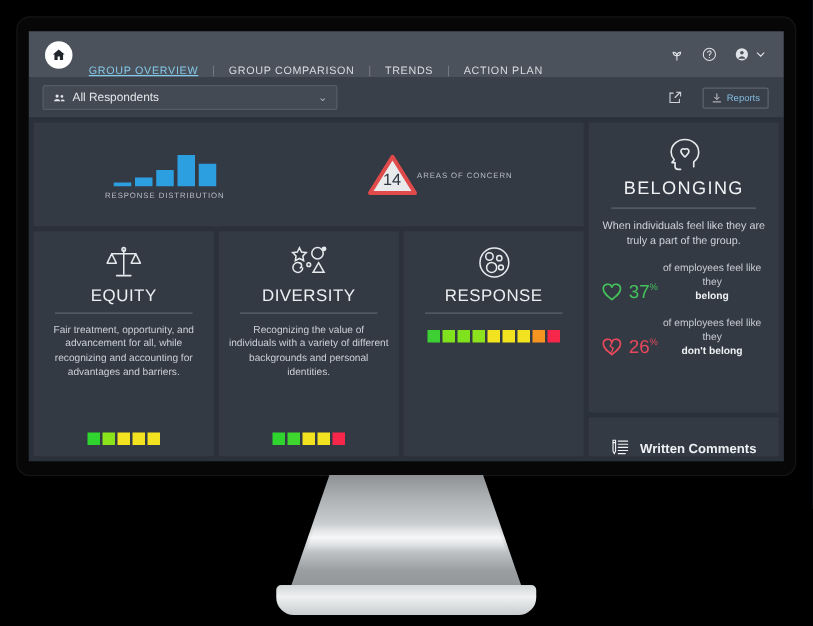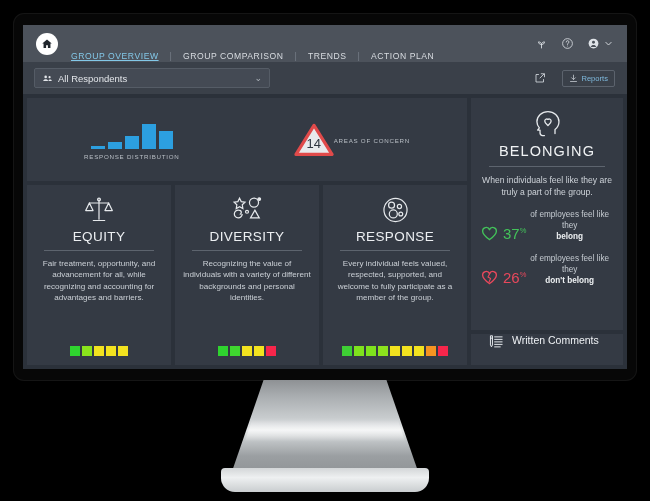--- a/index.html
+++ b/index.html
@@ -190,22 +190,22 @@
   .stat { display: flex; flex-direction: row; align-items: flex-end; margin-top: 9px; }
   .stat-top { display: flex; align-items: center; gap: 5px; }
   .stat-pct { font-size: 15px; font-weight: 400; }
   .stat-pct sup { font-size: 7.5px; }
   .stat-txt { color: #c6ccd2; font-size: 8.2px; line-height: 11px; text-align: center; margin-top: 2px; }
   .stat-txt b { color: #eef1f3; font-weight: 700; }
   .green { color: #43c25a; }
   .red    { color: #e8485c; }
 
   #comments-card {
-    height: 31px; display: flex; align-items: flex-start;
-    padding-left: 18px; gap: 8px;
+    height: 31px; display: flex; align-items: flex-end;
+    padding-left: 18px; gap: 8px; font-weight: bold;
   }
   #comments-card .lbl { color: #eef1f4; font-size: 10.5px; }
 </style>
 </head>
 <body>
 
 <div id="monitor-frame">
   <div id="screen">
 
     <div id="topnav">
@@ -358,21 +358,20 @@
               <svg width="29" height="28" viewBox="0 0 32 32" fill="none" stroke="#e6e9ec" stroke-width="1.4">
                 <circle cx="16" cy="16" r="13.2"></circle>
                 <circle cx="11.5" cy="10.5" r="3.4"></circle>
                 <circle cx="20.5" cy="12" r="2.4"></circle>
                 <circle cx="13.5" cy="20.5" r="4.6"></circle>
                 <circle cx="22" cy="20.5" r="2.2"></circle>
               </svg>
             </div>
             <div class="pillar-title">RESPONSE</div>
             <div class="pillar-rule"></div>
-            <div class="pillar-desc">Every individual feels valued, respected, supported, and welcome to fully participate as a member of the group.</div>
             <div class="swatches">
                 <i style="background: rgb(62, 207, 52);"></i>
                 <i style="background: rgb(127, 226, 29);"></i>
                 <i style="background: rgb(127, 226, 29);"></i>
                 <i style="background: rgb(140, 226, 29);"></i>
                 <i style="background: rgb(242, 226, 31);"></i>
                 <i style="background: rgb(242, 226, 31);"></i>
                 <i style="background: rgb(242, 226, 31);"></i>
                 <i style="background: rgb(245, 148, 33);"></i>
                 <i style="background: rgb(247, 38, 75);"></i>

